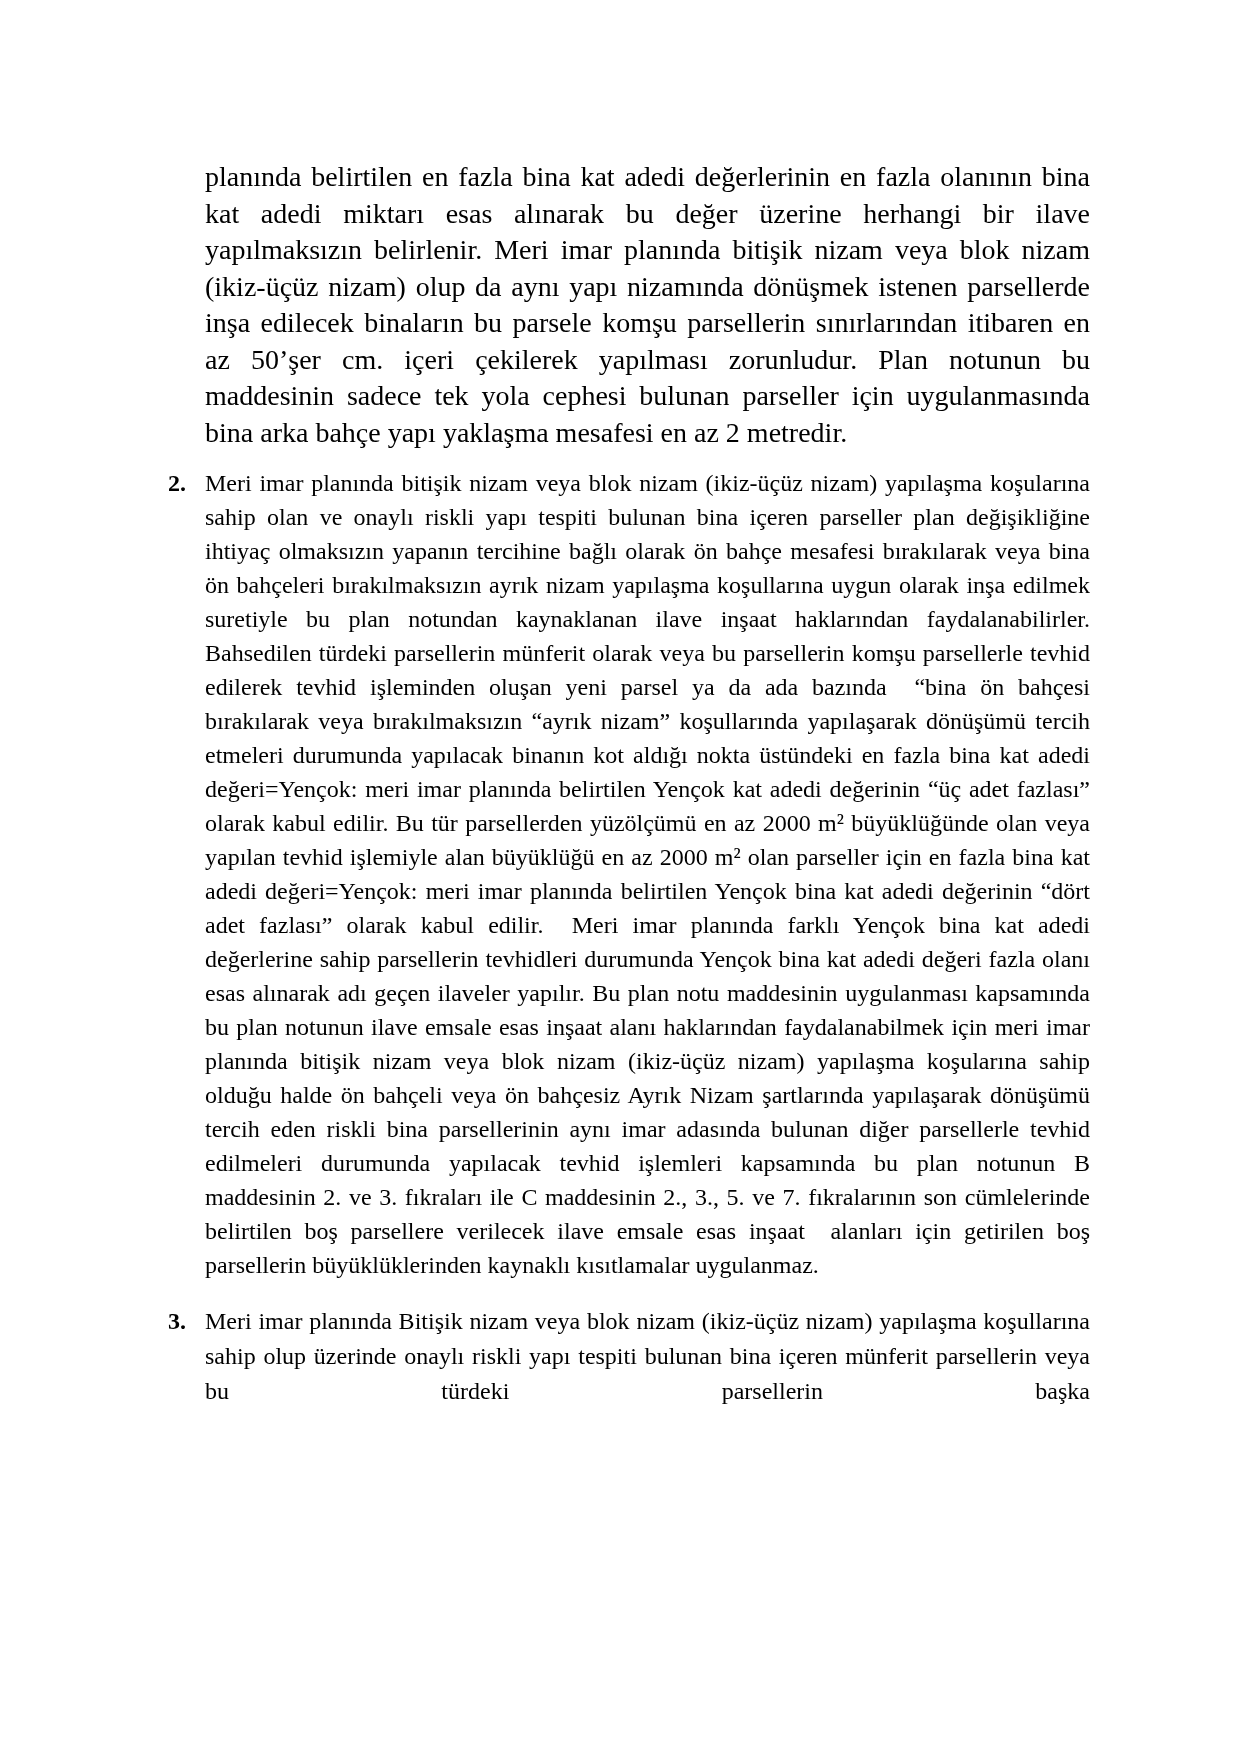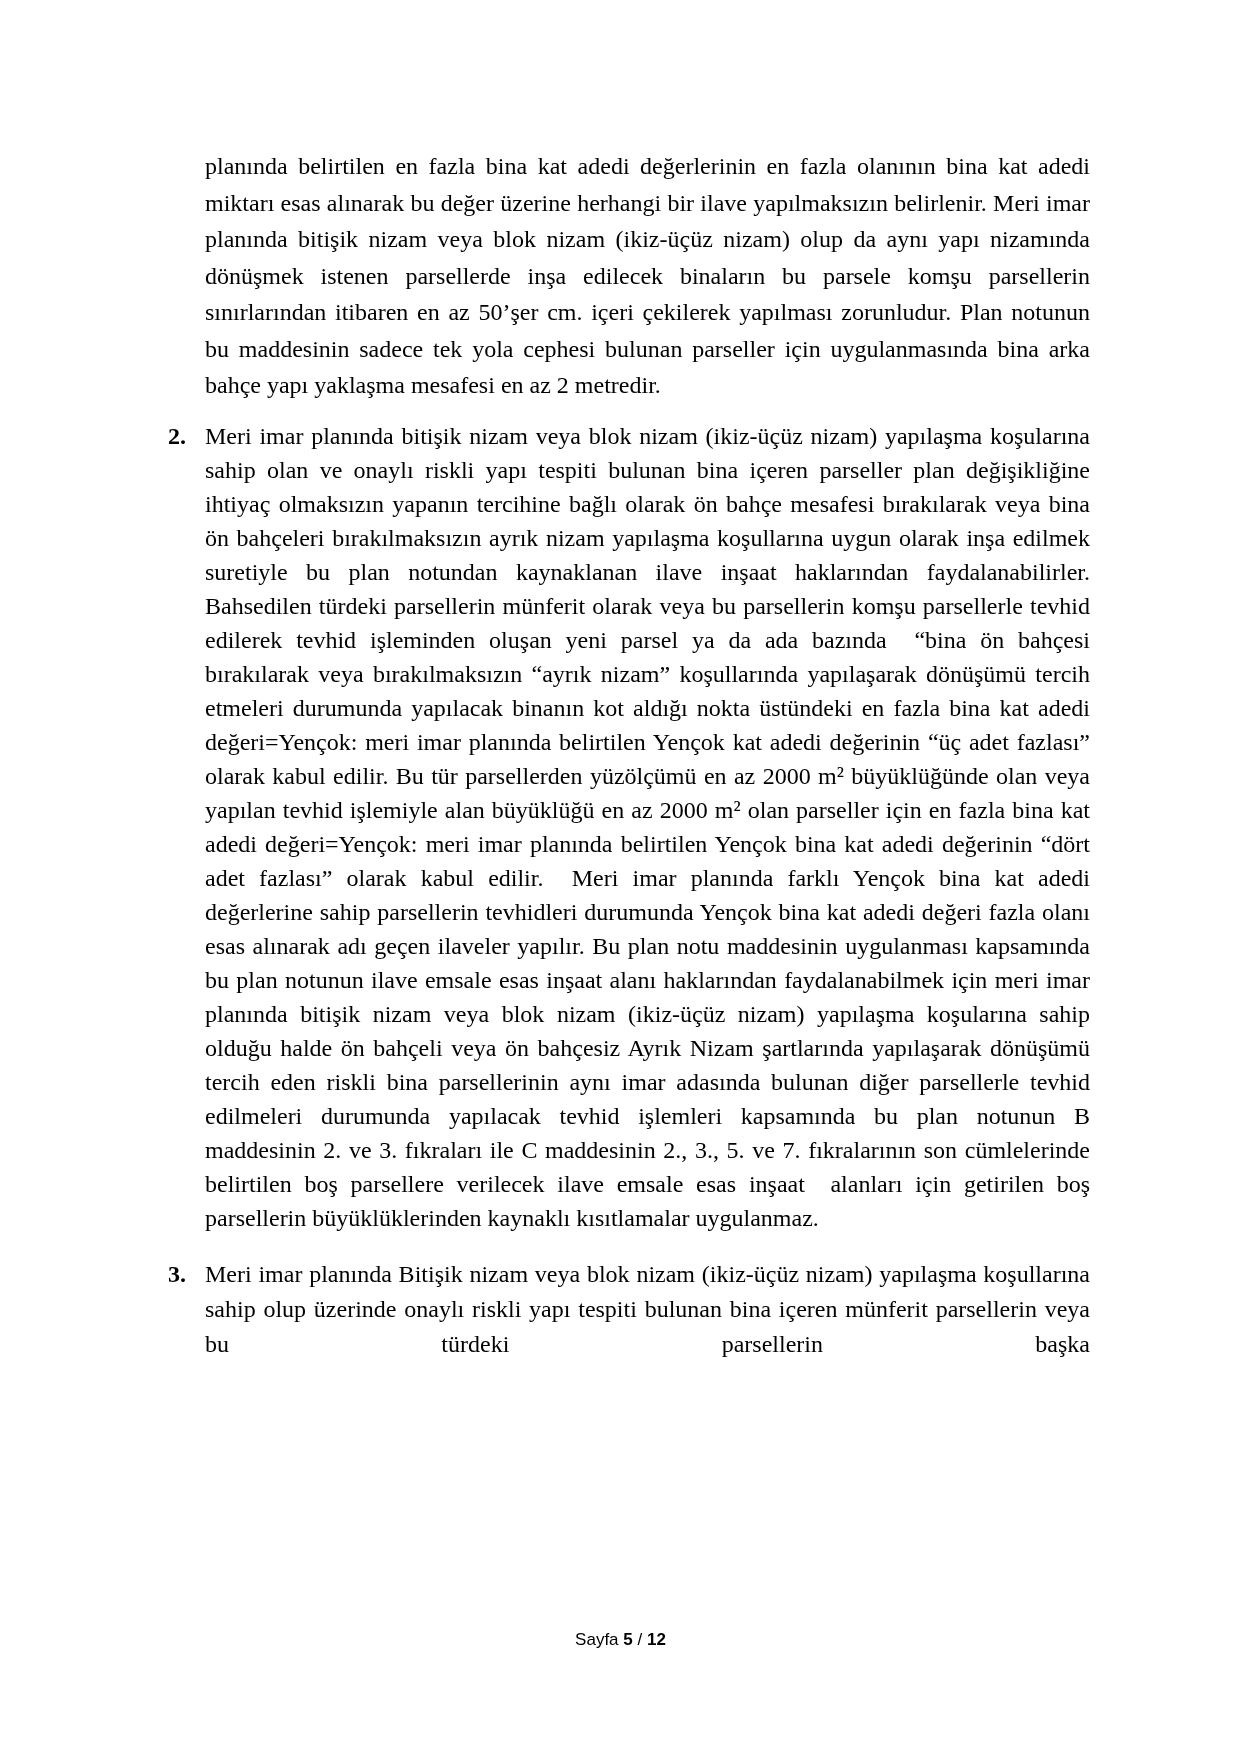--- a/index.html
+++ b/index.html
@@ -13,23 +13,23 @@
     overflow: hidden;
   }
   .page { position: absolute; inset: 0; background: #ffffff; }
   .content {
     position: absolute;
     left: 168px;
     top: 141px;
     width: 922px;
   }
   .par {
-    margin: 7px 0 15px 37px;
+    margin: 18px 0 15px 37px;
     text-align: justify;
-    font-size: 24px;
+    font-size: 28px;
     line-height: 36.5px;
   }
   .list {
     display: flex;
     font-size: 24px;
   }
   .list .num {
     width: 37px;
     flex: none;
     font-weight: bold;
@@ -67,20 +67,14 @@
       <span class="txt">Meri imar planında bitişik nizam veya blok nizam (ikiz-üçüz nizam) yapılaşma koşularına sahip olan ve onaylı riskli yapı tespiti bulunan bina içeren parseller plan değişikliğine ihtiyaç olmaksızın yapanın tercihine bağlı olarak ön bahçe mesafesi bırakılarak veya bina ön bahçeleri bırakılmaksızın ayrık nizam yapılaşma koşullarına uygun olarak inşa edilmek suretiyle bu plan notundan kaynaklanan ilave inşaat haklarından faydalanabilirler. Bahsedilen türdeki parsellerin münferit olarak veya bu parsellerin komşu parsellerle tevhid edilerek tevhid işleminden oluşan yeni parsel ya da ada bazında &nbsp;“bina ön bahçesi bırakılarak veya bırakılmaksızın “ayrık nizam” koşullarında yapılaşarak dönüşümü tercih etmeleri durumunda yapılacak binanın kot aldığı nokta üstündeki en fazla bina kat adedi değeri=Yençok: meri imar planında belirtilen Yençok kat adedi değerinin “üç adet fazlası” olarak kabul edilir. Bu tür parsellerden yüzölçümü en az 2000 m² büyüklüğünde olan veya yapılan tevhid işlemiyle alan büyüklüğü en az 2000 m² olan parseller için en fazla bina kat adedi değeri=Yençok: meri imar planında belirtilen Yençok bina kat adedi değerinin “dört adet fazlası” olarak kabul edilir. &nbsp;Meri imar planında farklı Yençok bina kat adedi değerlerine sahip parsellerin tevhidleri durumunda Yençok bina kat adedi değeri fazla olanı esas alınarak adı geçen ilaveler yapılır. Bu plan notu maddesinin uygulanması kapsamında bu plan notunun ilave emsale esas inşaat alanı haklarından faydalanabilmek için meri imar planında bitişik nizam veya blok nizam (ikiz-üçüz nizam) yapılaşma koşularına sahip olduğu halde ön bahçeli veya ön bahçesiz Ayrık Nizam şartlarında yapılaşarak dönüşümü tercih eden riskli bina parsellerinin aynı imar adasında bulunan diğer parsellerle tevhid edilmeleri durumunda yapılacak tevhid işlemleri kapsamında bu plan notunun B maddesinin 2. ve 3. fıkraları ile C maddesinin 2., 3., 5. ve 7. fıkralarının son cümlelerinde belirtilen boş parsellere verilecek ilave emsale esas inşaat &nbsp;alanları için getirilen boş parsellerin büyüklüklerinden kaynaklı kısıtlamalar uygulanmaz.</span>
     </div>
 
     <div class="list list-3">
       <span class="num">3.</span>
       <span class="txt">Meri imar planında Bitişik nizam veya blok nizam (ikiz-üçüz nizam) yapılaşma koşullarına sahip olup üzerinde onaylı riskli yapı tespiti bulunan bina içeren münferit parsellerin veya bu türdeki parsellerin başka</span>
     </div>
 
   </div>
 
-  <div class="footer">
-    <span>Sayfa</span>
-    <span class="bold">5</span>
-    <span>/</span>
-    <span class="bold">12</span>
-  </div>
 
 </div>
 
 </body></html>

